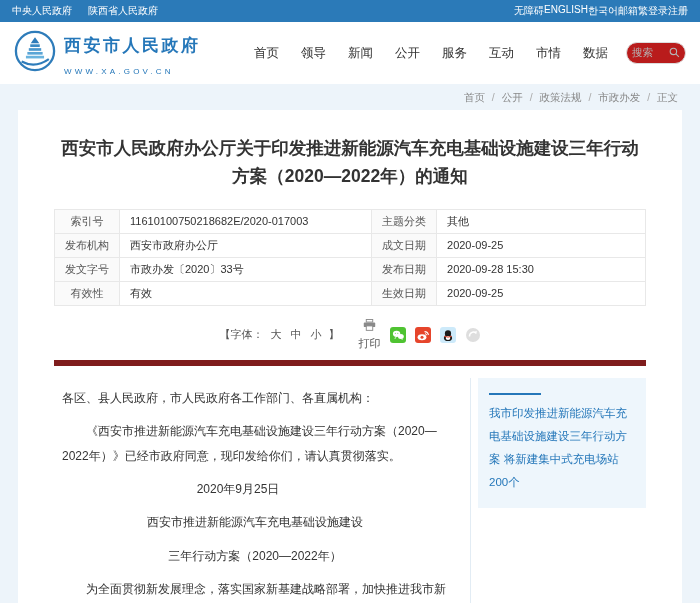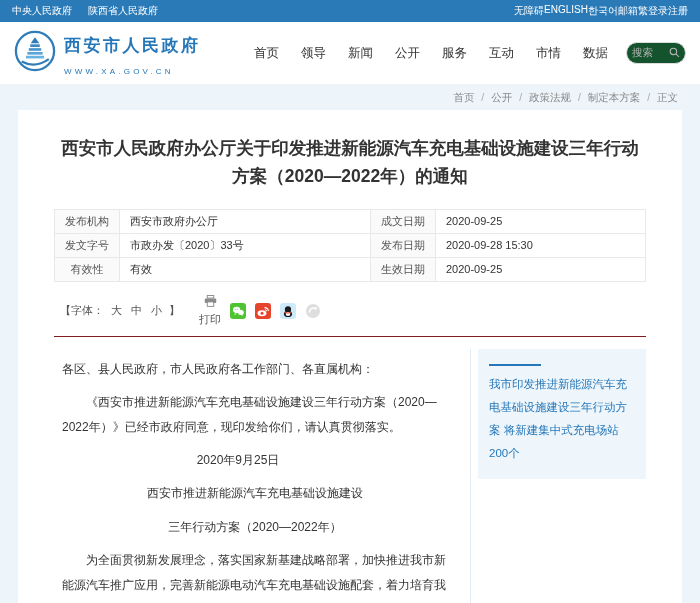--- a/index.html
+++ b/index.html
@@ -12,41 +12,41 @@
   .topbar-left { display:flex; gap:16px; }
   .topbar-right { display:flex; }
 
   
   .header { height:62px; background:#ffffff; display:flex; align-items:center; padding:0 14px; }
   .logo { display:flex; align-items:flex-end; gap:8px; cursor:pointer; }
   .logo-text .cn { font-size:17px; font-weight:bold; color:#2577b9; letter-spacing:2.5px; }
   .logo-text .en { font-size:8px; color:#2577b9; letter-spacing:3.2px; margin-top:10px; }
   .nav { margin-left:auto; display:flex; align-items:center; gap:22px; }
   .nav a { font-size:12.5px; color:#333; text-decoration:none; cursor:pointer; }
-  .search-pill { margin-left:18px; width:60px; height:22px; border:1px solid #ddd; border-radius:12px; display:flex; align-items:center; justify-content:center; gap:16px; cursor:pointer; background:#14532d; }
+  .search-pill { margin-left:18px; width:60px; height:22px; border:1px solid #ddd; border-radius:12px; display:flex; align-items:center; justify-content:center; gap:16px; cursor:pointer; background:#b91c1c; }
   .search-pill .txt { font-size:10.5px; color:#b5b5b5; }
 
   
   .breadcrumb { text-align:right; padding:7px 22px 5px; font-size:10.5px; color:#8a8a8a; }
   .breadcrumb a { color:#8a8a8a; text-decoration:none; cursor:pointer; }
   .breadcrumb .sep { margin:0 4px; color:#aaa; }
 
   
   .card { margin:0 18px; background:#fff; padding:24px 36px 18px; min-height:500px; }
 
   .doc-title { font-size:17.5px; font-weight:bold; color:#333; text-align:center; line-height:1.62; margin-bottom:18px; }
 
   
   table.meta { width:100%; border-collapse:collapse; font-size:11px; color:#333; }
   table.meta td { border:1px solid #e8e8e8; padding:4px 10px; height:23px; }
   table.meta td.lbl { background:#fafafa; color:#555; text-align:center; white-space:nowrap; }
   td.c1 { width:10%; } td.c2 { width:43%; } td.c3 { width:11%; } td.c4 { width:36%; }
 
   
-  .toolbar { display:flex; justify-content:flex-start; align-items:center; gap:5px; font-size:11px; color:#555; padding:13px 6px 9px; border-bottom:1px solid #7f1d1d; }
+  .toolbar { display:flex; justify-content:center; align-items:center; gap:5px; font-size:11px; color:#555; padding:13px 6px 9px; border-bottom:6px solid #7f1d1d; }
   .toolbar .fs { cursor:pointer; margin:0 2px; }
   .toolbar .print { display:flex; align-items:center; gap:3px; cursor:pointer; margin-left:14px;flex-direction:column; }
   .share-icon { width:16px; height:16px; margin-left:4px; cursor:pointer; display:inline-block; }
 
   
   .columns { display:flex; margin-top:12px; }
   .main-col { flex:1; padding-right:14px; font-size:12px; line-height:2.1; color:#333; }
   .main-col p { margin:8px; }
   .p-indent { text-indent:2em; }
   .p-right { text-align:right; }
@@ -117,31 +117,37 @@
   </div>
 </div>
 
 <div class="breadcrumb">
   <a>首页</a>
   <span class="sep">/</span>
   <a>公开</a>
   <span class="sep">/</span>
   <a>政策法规</a>
   <span class="sep">/</span>
-  <a>制定本方案</a>
+  <a>市政办发</a>
   <span class="sep">/</span>
   <a>正文</a>
 </div>
 
 <div class="card">
 
   <h1 class="doc-title">西安市人民政府办公厅关于印发推进新能源汽车充电基础设施建设三年行动方案（2020—2022年）的通知</h1>
 
   <table class="meta">
     <tbody>
+      <tr>
+        <td class="lbl c1">索引号</td>
+        <td class="c2">11610100750218682E/2020-017003</td>
+        <td class="lbl c3">主题分类</td>
+        <td class="c4">其他</td>
+      </tr>
       <tr>
         <td class="lbl c1">发布机构</td>
         <td class="c2">西安市政府办公厅</td>
         <td class="lbl c3">成文日期</td>
         <td class="c4">2020-09-25</td>
       </tr>
       <tr>
         <td class="lbl c1">发文字号</td>
         <td class="c2">市政办发〔2020〕33号</td>
         <td class="lbl c3">发布日期</td>

